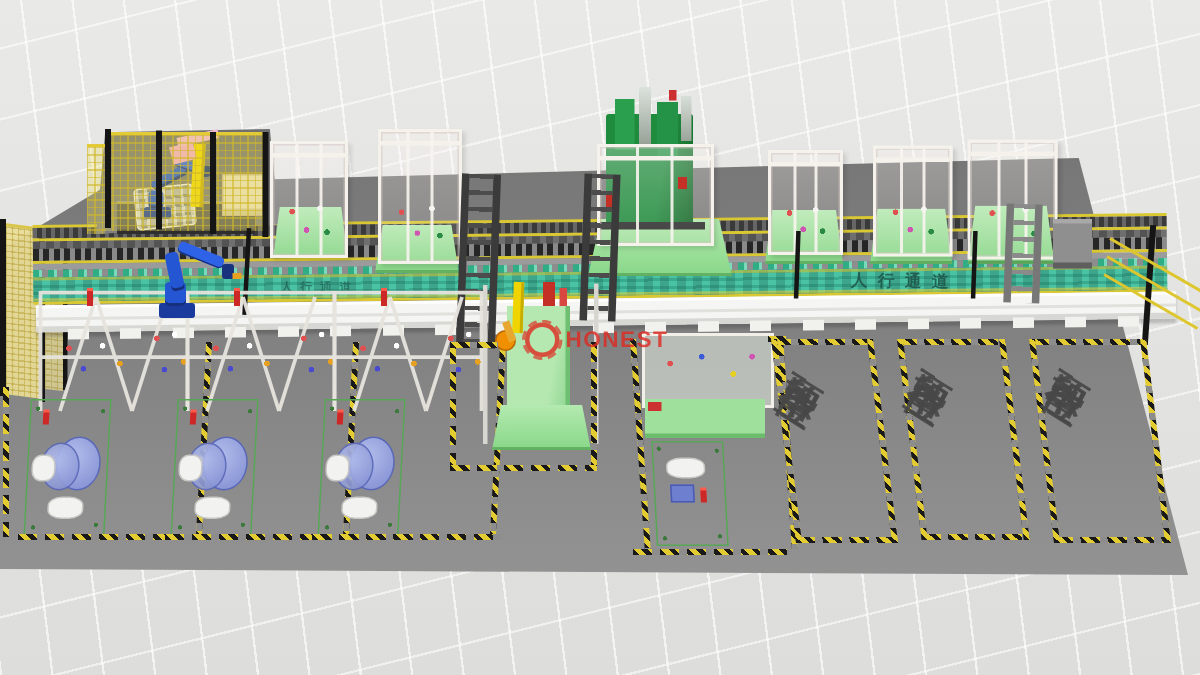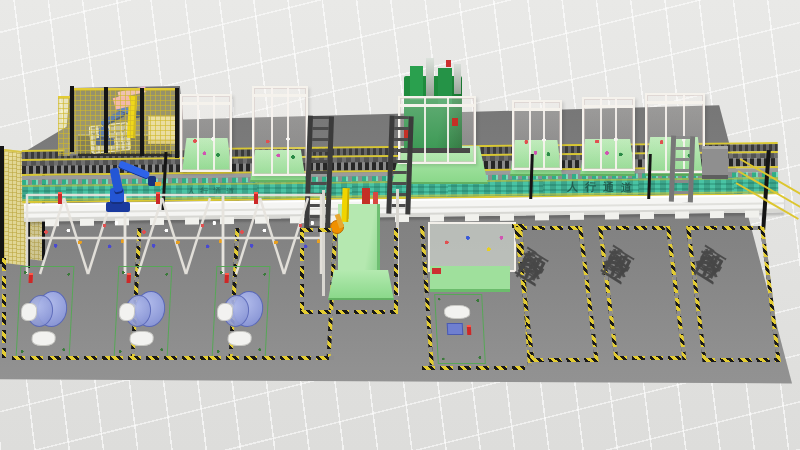--- a/index.html
+++ b/index.html
@@ -355,14 +355,18 @@
     <div class="slot-label" style="left:16px;top:8px;">预留空位</div>
   </div>
   <div class="abs slot" style="left:686px;top:226px;width:78px;height:136px;">
     <div class="abs hzh" style="left:0;top:0;width:100%;"></div>
     <div class="abs hzh" style="left:0;bottom:0;width:100%;"></div>
     <div class="abs hzv" style="left:0;top:0;height:100%;"></div>
     <div class="abs hzv" style="right:0;top:0;height:100%;"></div>
     <div class="slot-label" style="left:20px;top:8px;">预留空位</div>
   </div>
 
+  <div class="abs wm" style="left:350px;top:215px;">
+    <span class="gear"></span>
+    <span class="brand">HONEST</span>
+  </div>
 
 </div>
 
 </body></html>

